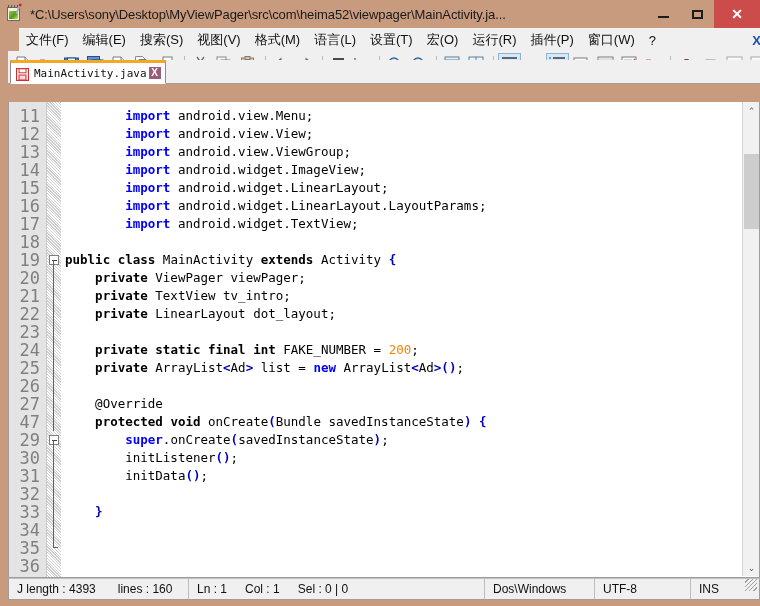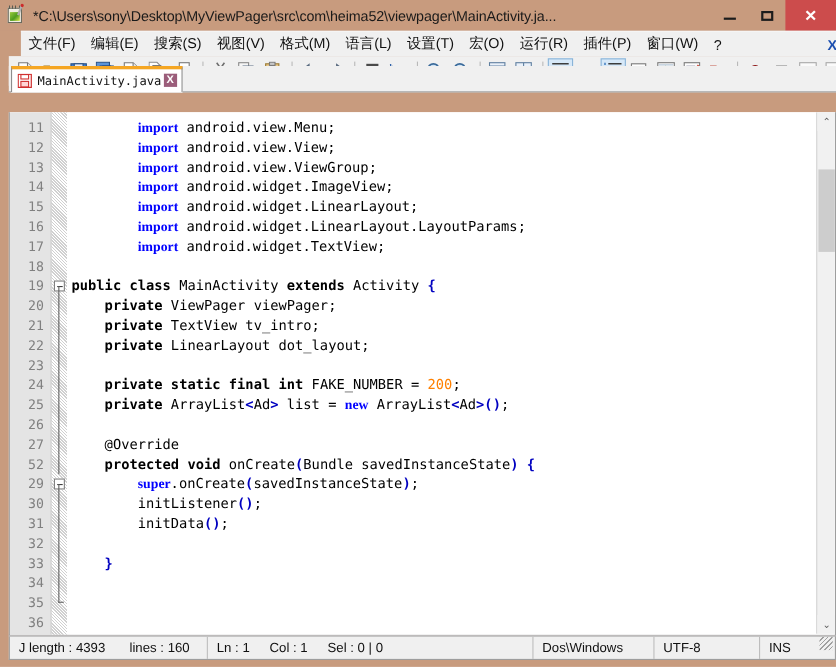--- a/index.html
+++ b/index.html
@@ -242,21 +242,21 @@
   #gutter {
     width: 38px;
     background: #e4e4e4;
     flex: 0 0 auto;
     padding-top: 5px;
     box-sizing: border-box;
     border-right: 1px solid #c8c8c8;
   }
   .lineno {
     font-family: "DejaVu Sans Mono", monospace;
-    font-size: 12px;
+    font-size: 17px;
     line-height: 18px;
     color: #808080;
     text-align: right;
     padding-right: 6px;
     height: 18px;
   }
   #foldmargin {
     width: 14px;
     flex: 0 0 auto;
     background:
@@ -314,21 +314,21 @@
   }
   .codeline {
     font-family: "DejaVu Sans Mono", monospace;
     font-size: 12.5px;
     line-height: 18px;
     height: 18px;
     white-space: pre;
     color: #000000;
   }
   .kw   { color: #000000; font-weight: bold; }
-  .kw2  { color: #0000ff; font-weight: bold; font-family: Liberation Serif, serif; }
+  .kw2  { color: #0000ff; font-weight: bold; }
   .num  { color: #ff8000; }
   .op   { color: #0000c0; font-weight: bold; }
   .pl   { color: #000000; }
 
   
   #vscroll {
     position: absolute;
     right: 0; top: 0;
     width: 17px;
     height: 474px;
@@ -707,21 +707,21 @@
         <div class="lineno">18</div>
         <div class="lineno">19</div>
         <div class="lineno">20</div>
         <div class="lineno">21</div>
         <div class="lineno">22</div>
         <div class="lineno">23</div>
         <div class="lineno">24</div>
         <div class="lineno">25</div>
         <div class="lineno">26</div>
         <div class="lineno">27</div>
-        <div class="lineno">52</div>
+        <div class="lineno">47</div>
         <div class="lineno">29</div>
         <div class="lineno">30</div>
         <div class="lineno">31</div>
         <div class="lineno">32</div>
         <div class="lineno">33</div>
         <div class="lineno">34</div>
         <div class="lineno">35</div>
         <div class="lineno">36</div>
       </div>
     <div id="foldmargin">

